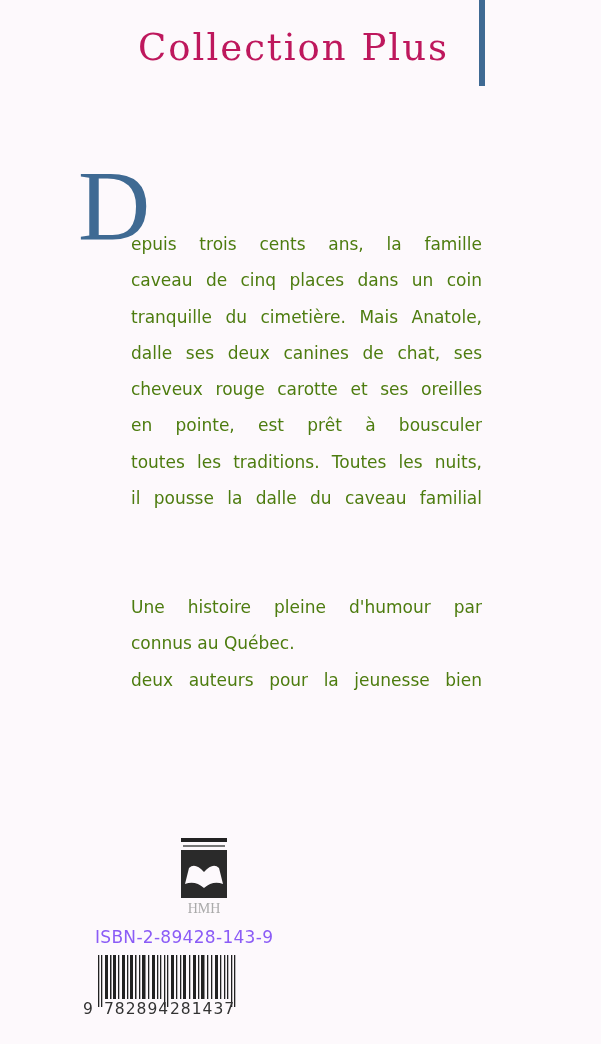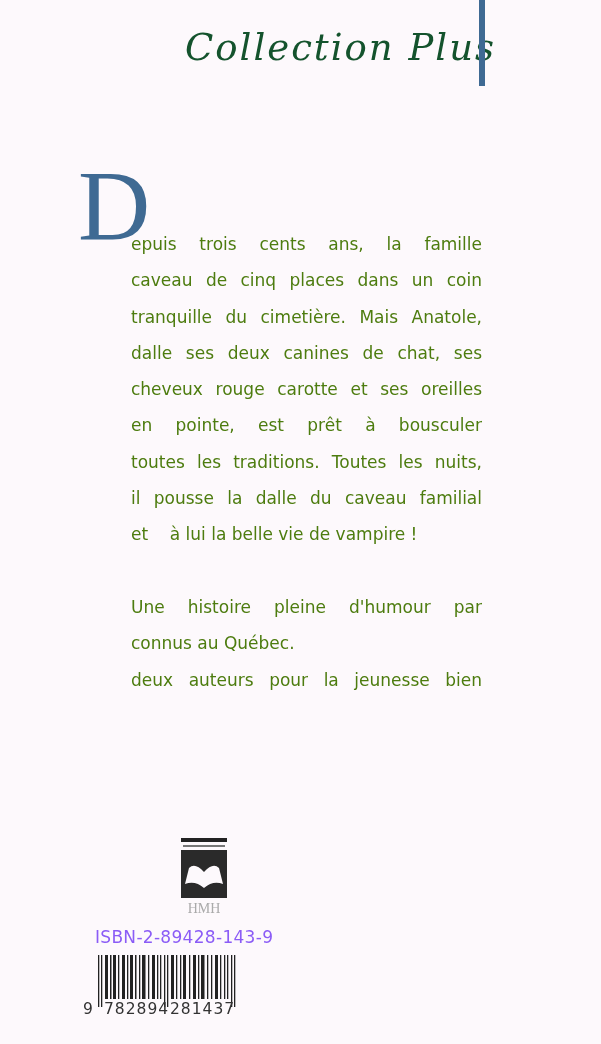--- a/index.html
+++ b/index.html
@@ -5,24 +5,23 @@
   html, body { margin: 0; padding: 0; }
   body {
     width: 601px; height: 1044px;
     background: #fdf9fc;
     position: relative; overflow: hidden;
     font-family: "DejaVu Sans", sans-serif;
     color: #3a3a3a;
   }
   .series-title {
     position: absolute; left: 138px; top: 26px;
-    font-family: "DejaVu Serif", serif; font-style: italic;
-    font-size: 37px; letter-spacing: 2px; color: #14532d;
+    font-family: "DejaVu Serif", serif; 
+    font-size: 37px; letter-spacing: 2px; color: #be185d;
     white-space: nowrap;
-    margin-left: 47px;
   }
   .accent-bar {
     position: absolute; left: 479px; top: 0; width: 6px; height: 86px;
     background: #3f6a93;
   }
   .dropcap {
     position: absolute; left: 78px; top: 156px;
     font-family: "Liberation Serif", serif;
     font-size: 100px; line-height: 100px; color: #3f6a93;
   }
@@ -60,21 +59,20 @@
 
 <div class="para p1">
   <span class="line">epuis trois cents ans, la famille</span>
   <span class="line">caveau de cinq places dans un coin</span>
   <span class="line">tranquille du cimetière. Mais Anatole,</span>
   <span class="line">dalle ses deux canines de chat, ses</span>
   <span class="line">cheveux rouge carotte et ses oreilles</span>
   <span class="line">en pointe, est prêt à bousculer</span>
   <span class="line">toutes les traditions. Toutes les nuits,</span>
   <span class="line">il pousse la dalle du caveau familial</span>
-  <span class="line last" style="white-space:pre;">et    à lui la belle vie de vampire !</span>
 </div>
 
 <div class="para p2">
   <span class="line">Une histoire pleine d'humour par</span>
   <span class="line last">connus au Québec.</span>
   <span class="line">deux auteurs pour la jeunesse bien</span>
 </div>
 
 <div class="logo">
   <svg width="46" height="78" viewBox="0 0 46 78">

